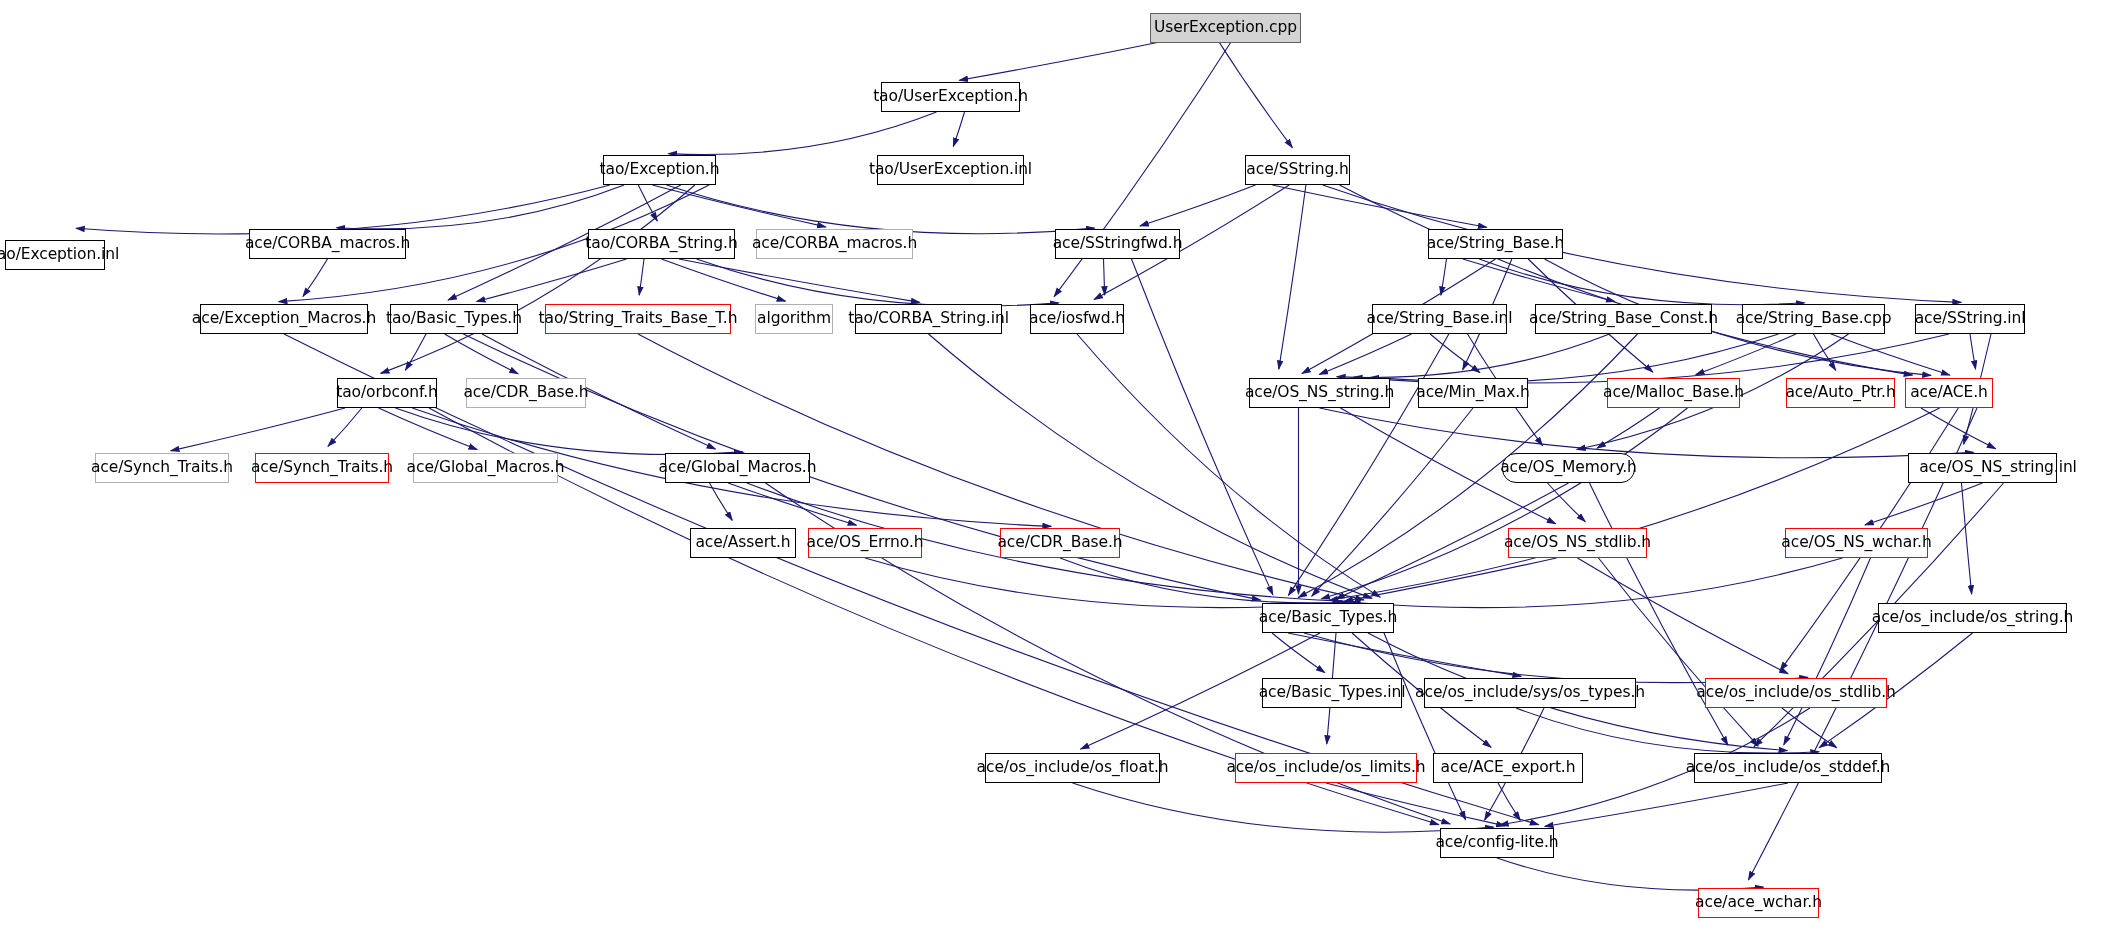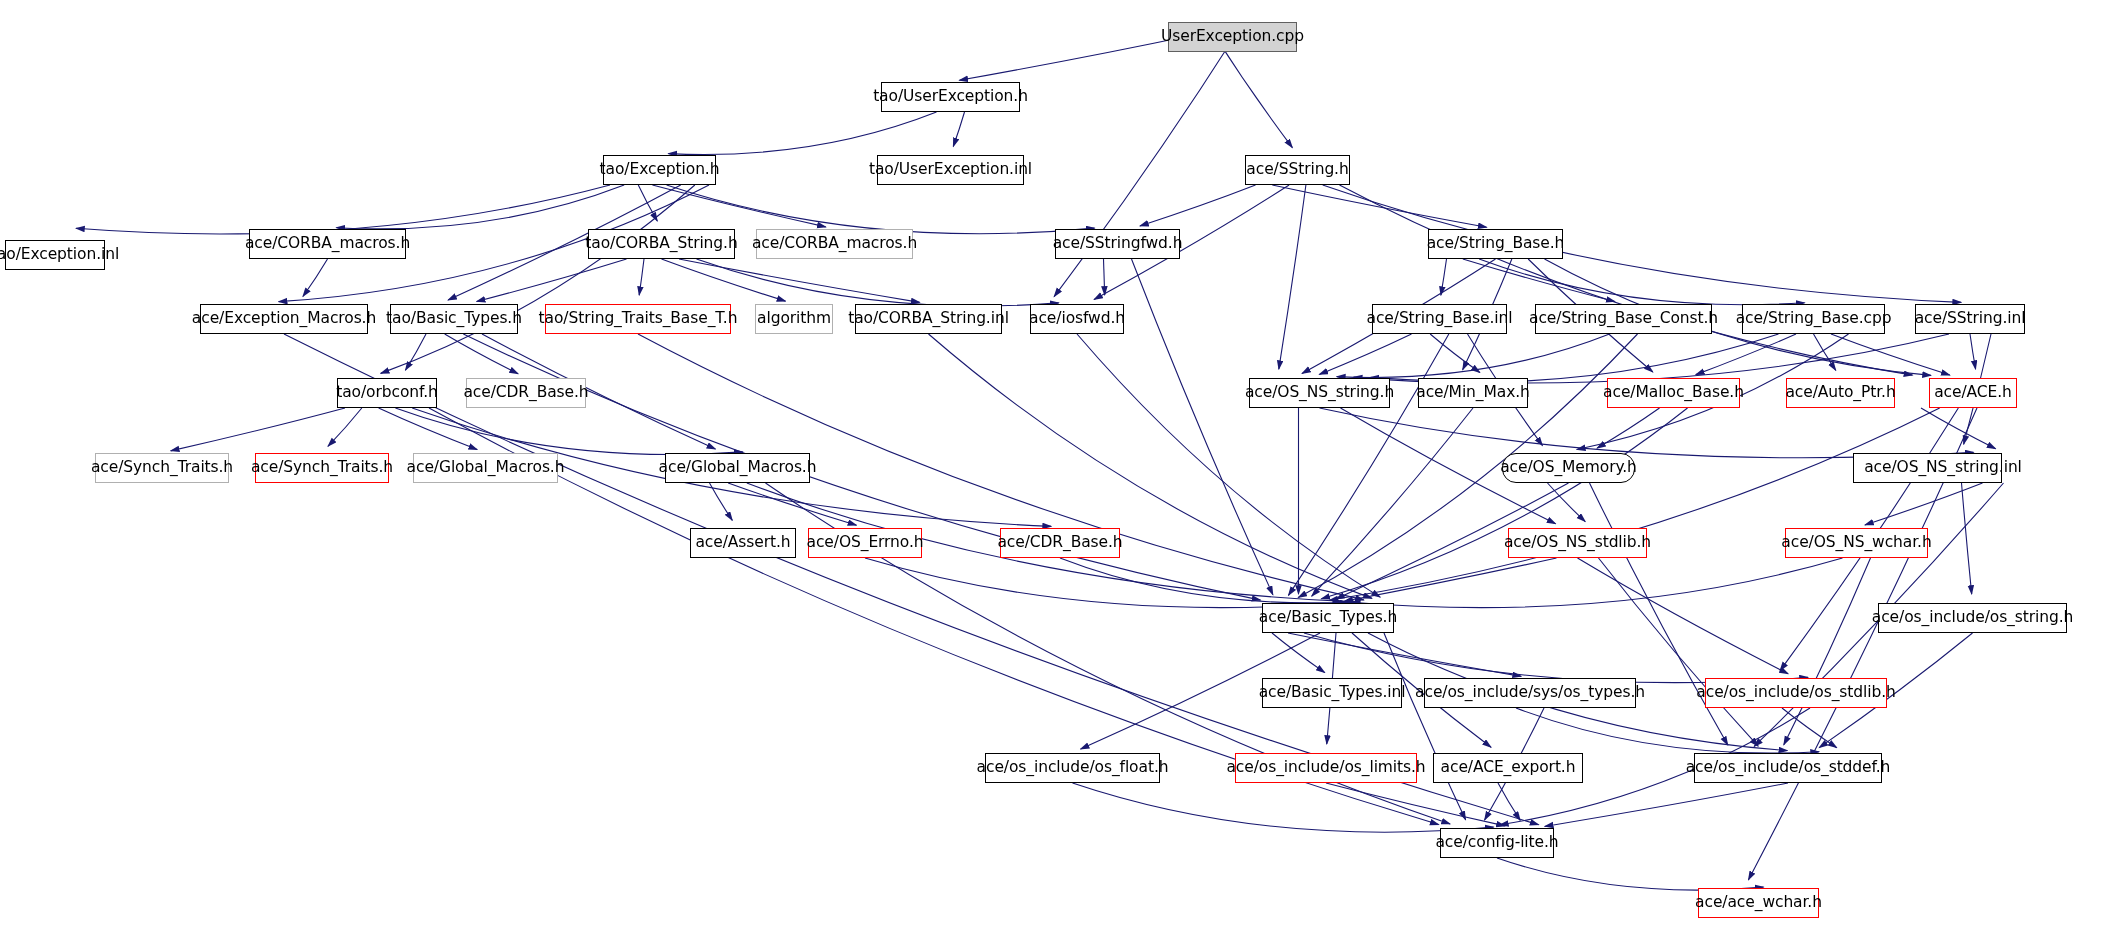--- a/index.html
+++ b/index.html
@@ -144,21 +144,21 @@
       <path d="M1072.5,783 Q1265.849990416091,848.0372429650678 1493.6044252766264,827.0633748190244" stroke="#191970" stroke-width="1.1" fill="none" marker-end="url(#ah)"></path>
       <path d="M1326,783 Q1407.9507122382597,804.4507036450534 1504.9147578098525,825.9014072901067" stroke="#191970" stroke-width="1.1" fill="none" marker-end="url(#ah)"></path>
       <path d="M1498,783 Q1508.016604029552,801.6328822903258 1520.175430281326,820.2657645806515" stroke="#191970" stroke-width="1.1" fill="none" marker-end="url(#ah)"></path>
       <path d="M1788,783 Q1676.4588732993855,804.709279997245 1544.7488577098823,826.41855999449" stroke="#191970" stroke-width="1.1" fill="none" marker-end="url(#ah)"></path>
       <path d="M1497,858 Q1619.2564448047472,900.0628615032392 1763.5528896094943,887.0257230064785" stroke="#191970" stroke-width="1.1" fill="none" marker-end="url(#ah)"></path>
       <path d="M638,334 Q971.5296382373049,510.9519954863262 1363.7992764746098,599.9039909726524" stroke="#191970" stroke-width="1.1" fill="none" marker-end="url(#ah)"></path>
       <path d="M928.5,334 Q1132.1524650961665,510.1953296999031 1371.894930192333,598.3906593998062" stroke="#191970" stroke-width="1.1" fill="none" marker-end="url(#ah)"></path>
       <path d="M1077,334 Q1216.2012085237761,496.5507261061155 1380.2024170475524,597.101452212231" stroke="#191970" stroke-width="1.1" fill="none" marker-end="url(#ah)"></path>
       <path d="M284,334 Q860.7891627556512,623.3608285045857 1538.6183255113024,824.7216570091713" stroke="#191970" stroke-width="1.1" fill="none" marker-end="url(#ah)"></path>
     </svg>
-<div class="node root" style="left: 1150px; top: 22px; width: 129px; margin-left: 18px;">UserException.cpp</div>
+<div class="node root" style="left: 1150px; top: 13px; width: 151px;">UserException.cpp</div>
     <div class="node" style="left: 881px; top: 82px; width: 139px;">tao/UserException.h</div>
     <div class="node" style="left: 603px; top: 155px; width: 113px;">tao/Exception.h</div>
     <div class="node" style="left: 877px; top: 155px; width: 147px;">tao/UserException.inl</div>
     <div class="node" style="left: 1245px; top: 155px; width: 105px;">ace/SString.h</div>
     <div class="node" style="left: 5px; top: 240px; width: 100px;">tao/Exception.inl</div>
     <div class="node" style="left: 249px; top: 229px; width: 157px;">ace/CORBA_macros.h</div>
     <div class="node" style="left: 588px; top: 229px; width: 147px;">tao/CORBA_String.h</div>
     <div class="node gray" style="left: 756px; top: 229px; width: 157px;">ace/CORBA_macros.h</div>
     <div class="node" style="left: 1055px; top: 229px; width: 125px;">ace/SStringfwd.h</div>
     <div class="node" style="left: 1428px; top: 229px; width: 135px;">ace/String_Base.h</div>
@@ -171,27 +171,27 @@
     <div class="node" style="left: 1372px; top: 304px; width: 135px;">ace/String_Base.inl</div>
     <div class="node" style="left: 1535px; top: 304px; width: 177px;">ace/String_Base_Const.h</div>
     <div class="node" style="left: 1742px; top: 304px; width: 143px;">ace/String_Base.cpp</div>
     <div class="node" style="left: 1915px; top: 304px; width: 110px;">ace/SString.inl</div>
     <div class="node" style="left: 337px; top: 378px; width: 100px;">tao/orbconf.h</div>
     <div class="node gray" style="left: 466px; top: 378px; width: 120px;">ace/CDR_Base.h</div>
     <div class="node" style="left: 1249px; top: 378px; width: 141px;">ace/OS_NS_string.h</div>
     <div class="node" style="left: 1418px; top: 378px; width: 110px; text-align: center;">ace/Min_Max.h</div>
     <div class="node red" style="left: 1607px; top: 378px; width: 133px;">ace/Malloc_Base.h</div>
     <div class="node red" style="left: 1786px; top: 378px; width: 109px;">ace/Auto_Ptr.h</div>
-    <div class="node red" style="left: 1905px; top: 378px; width: 88px; margin-left: 24px;">ace/ACE.h</div>
+    <div class="node red" style="left: 1905px; top: 378px; width: 88px;">ace/ACE.h</div>
     <div class="node gray" style="left: 95px; top: 453px; width: 134px;">ace/Synch_Traits.h</div>
     <div class="node red" style="left: 255px; top: 453px; width: 134px;">ace/Synch_Traits.h</div>
     <div class="node gray" style="left: 413px; top: 453px; width: 145px;">ace/Global_Macros.h</div>
     <div class="node" style="left: 665px; top: 453px; width: 145px;">ace/Global_Macros.h</div>
     <div class="node" style="left: 1502px; top: 453px; width: 133px; border-radius: 14px;">ace/OS_Memory.h</div>
-    <div class="node" style="left: 1853px; top: 453px; width: 149px; padding-left: 38px;">ace/OS_NS_string.inl</div>
+    <div class="node" style="left: 1908px; top: 453px; width: 149px; padding-left: 38px;">ace/OS_NS_string.inl</div>
     <div class="node" style="left: 690px; top: 528px; width: 106px;">ace/Assert.h</div>
     <div class="node red" style="left: 808px; top: 528px; width: 114px;">ace/OS_Errno.h</div>
     <div class="node red" style="left: 1000px; top: 528px; width: 120px;">ace/CDR_Base.h</div>
     <div class="node red" style="left: 1508px; top: 528px; width: 139px;">ace/OS_NS_stdlib.h</div>
     <div class="node red" style="left: 1785px; top: 528px; width: 143px;">ace/OS_NS_wchar.h</div>
     <div class="node" style="left: 1262px; top: 603px; width: 132px;">ace/Basic_Types.h</div>
     <div class="node" style="left: 1878px; top: 603px; width: 189px;">ace/os_include/os_string.h</div>
     <div class="node" style="left: 1262px; top: 678px; width: 140px;">ace/Basic_Types.inl</div>
     <div class="node" style="left: 1424px; top: 678px; width: 212px;">ace/os_include/sys/os_types.h</div>
     <div class="node red" style="left: 1705px; top: 678px; width: 182px;">ace/os_include/os_stdlib.h</div>

